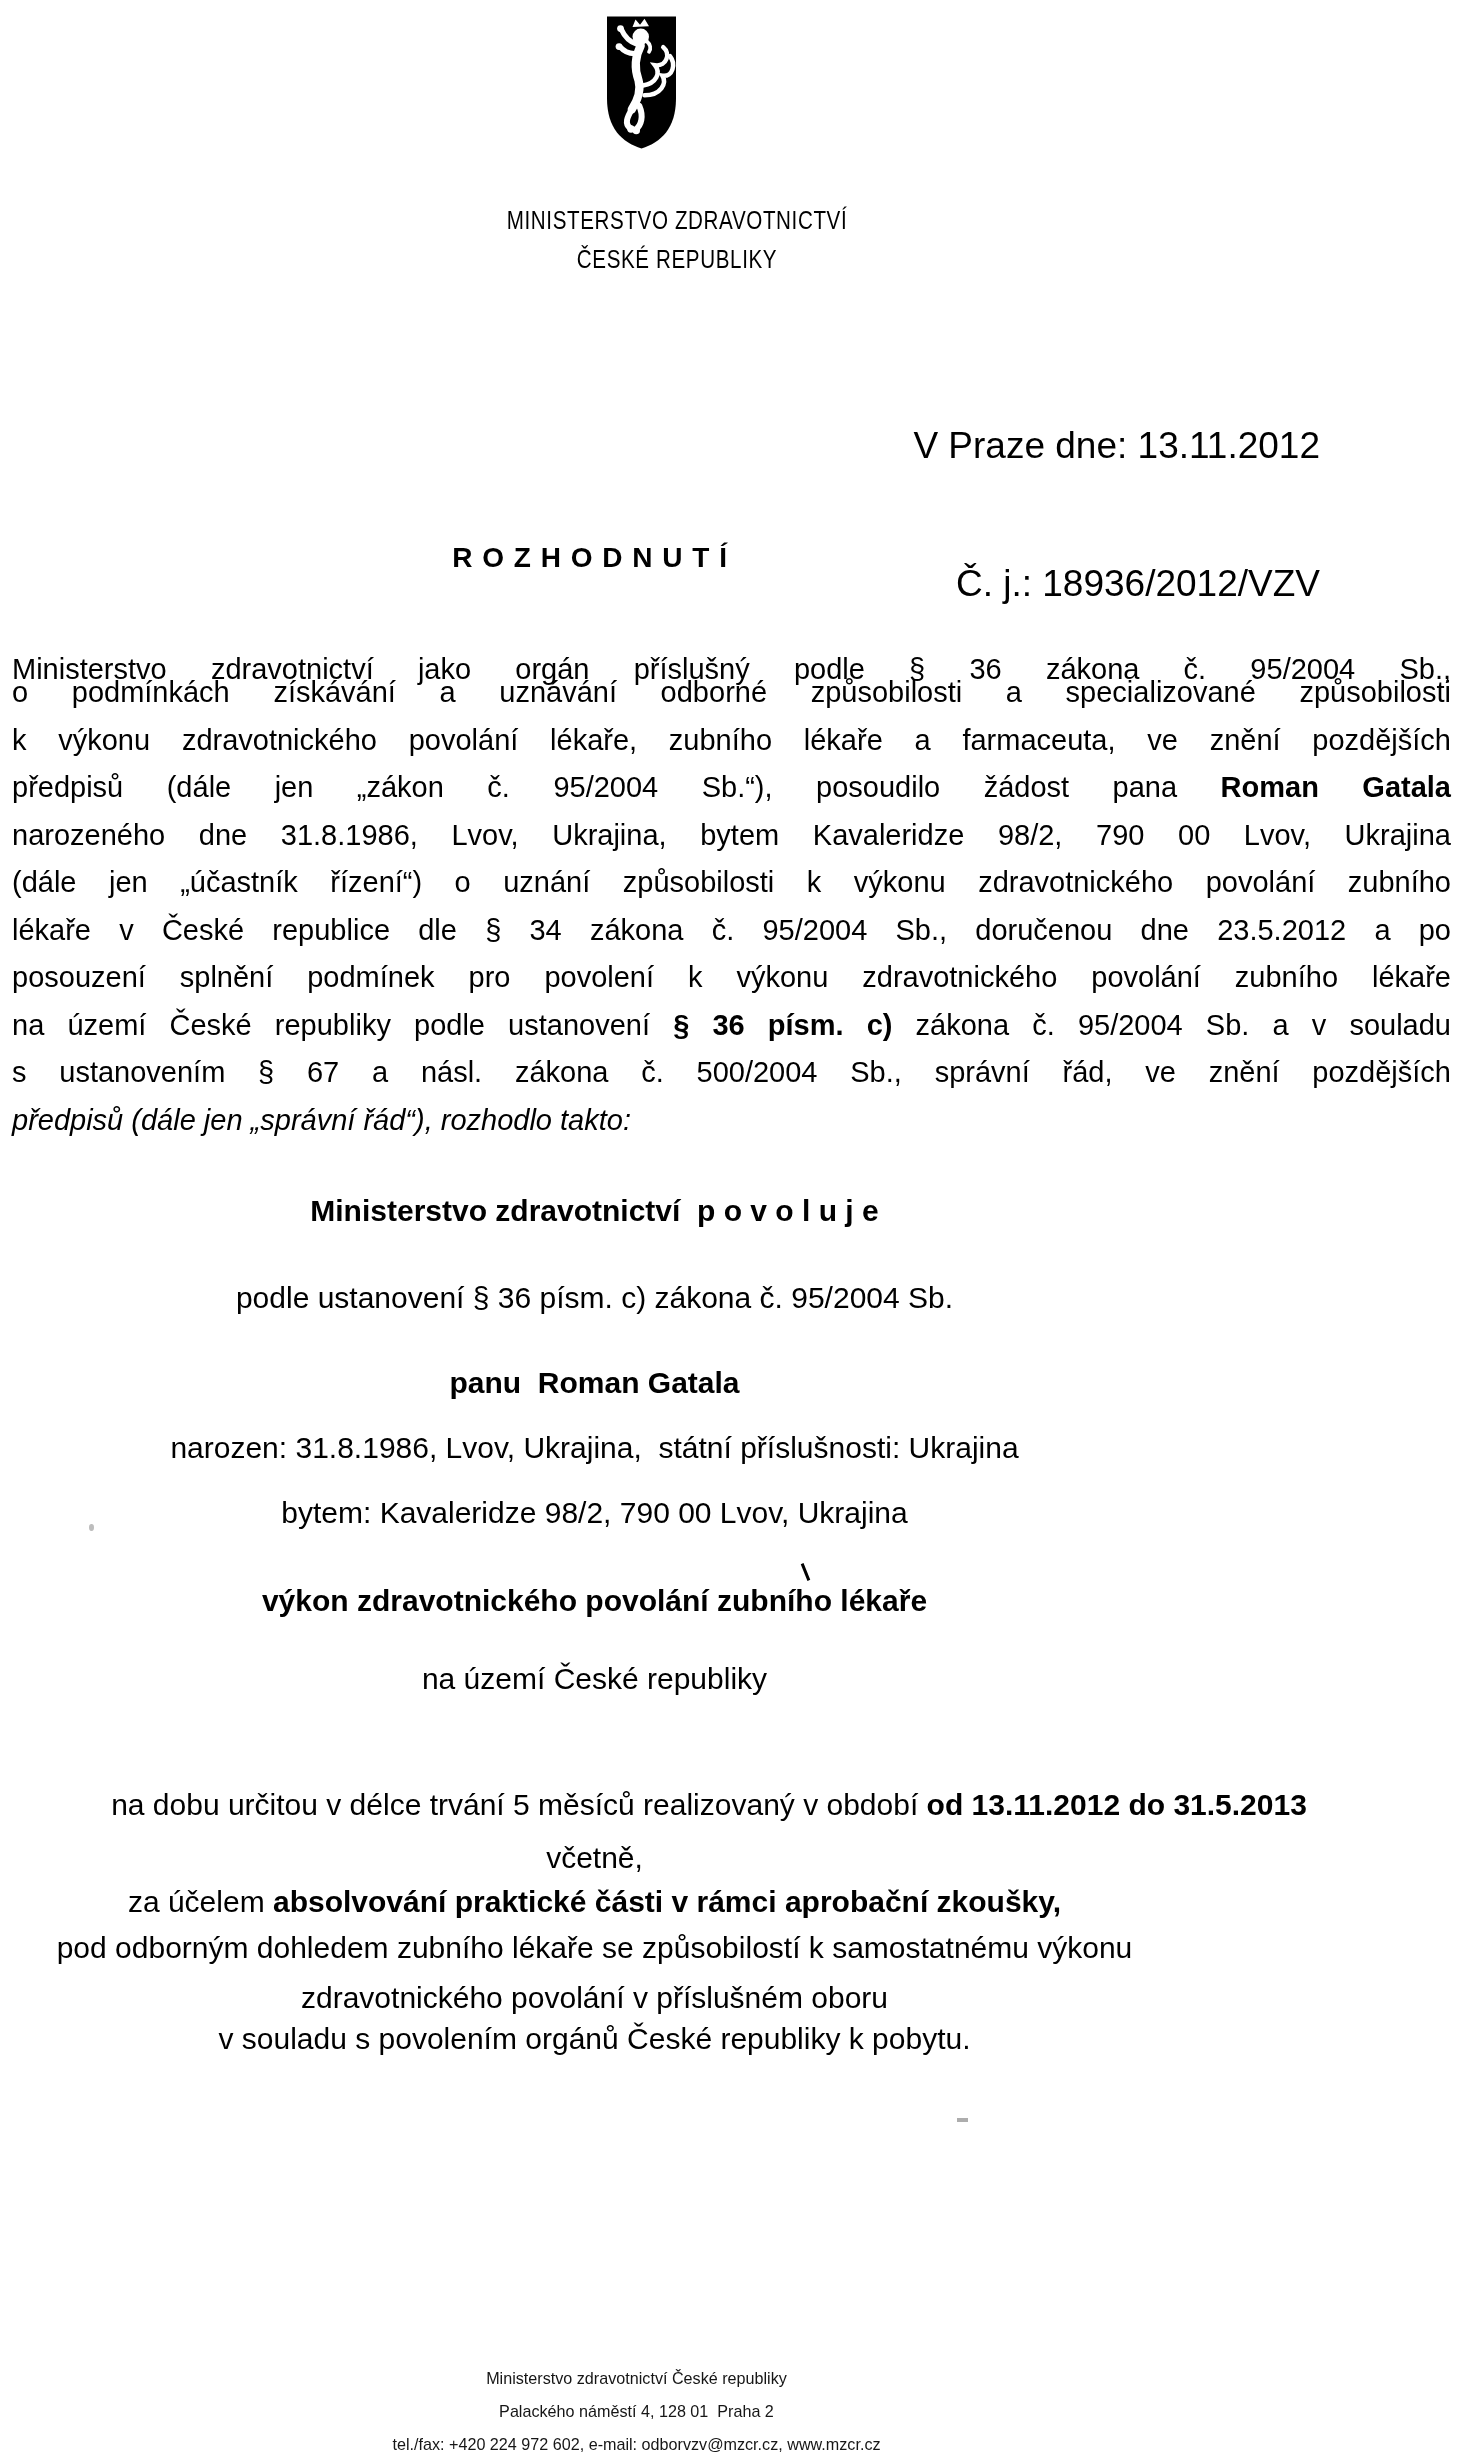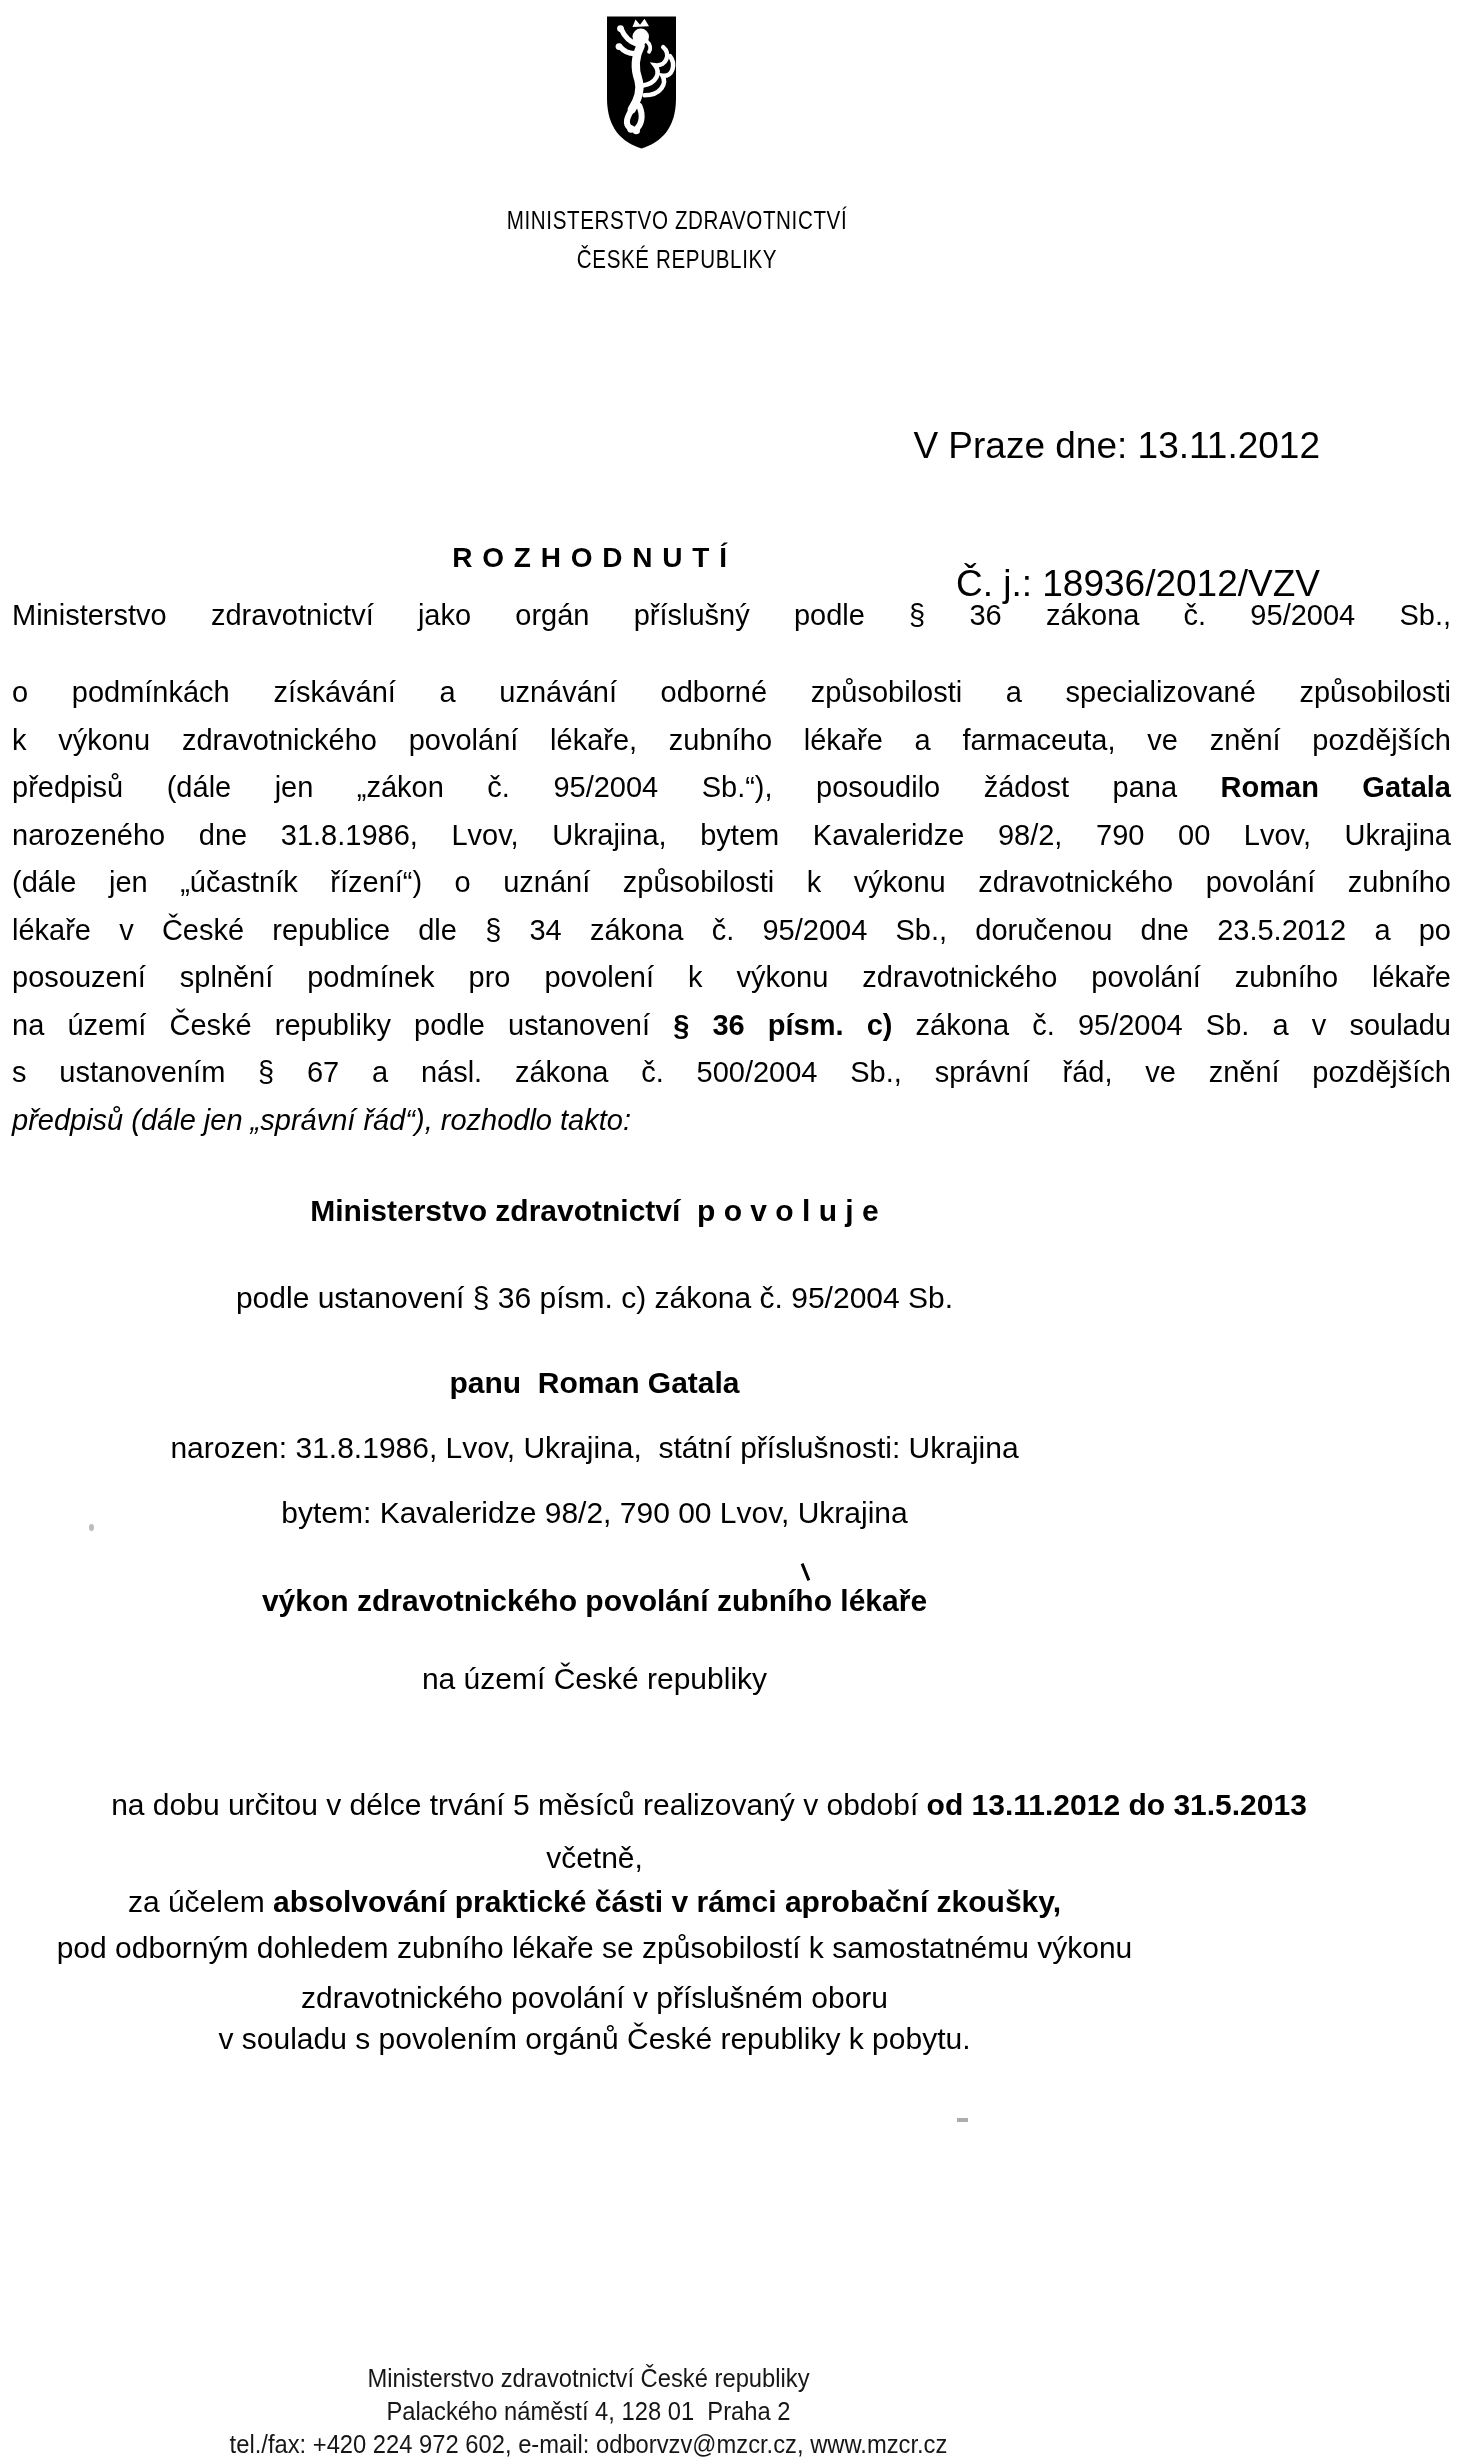--- a/index.html
+++ b/index.html
@@ -39,21 +39,21 @@
   
   .artifact-dash { position:absolute; left:957px; top:2118px; width:11.3px; height:3.8px;
                    background:#8a8a8a; opacity:.7; }
   .artifact-stroke { position:absolute; left:804px; top:1563px; width:3px; height:18px;
                      background:#000; transform:rotate(-22deg); }
   .artifact-dot { position:absolute; left:89px; top:1524px; width:4.5px; height:6.8px;
                   background:#bdbdbd; border-radius:50%; }
 
   
   .footer { position:absolute; left:0; top:2362px; width:1177px; text-align:center;
-            font-size:25px; line-height:33px; color:#161616; }
+            font-size:17px; line-height:33px; color:#161616;padding-left:48px; }
   .fline { transform:scaleX(0.95); transform-origin:50% 50%; white-space:pre-wrap; }
 </style>
 </head>
 <body>
 
 <div class="page">
 
   <div class="emblem">
     <svg viewBox="0 0 100 182">
       <path d="M4,3 H96 V112 C96,152 76,171 50,179 C24,171 4,152 4,112 Z" fill="#000"></path>
@@ -87,21 +87,21 @@
     <div class="mline">ČESKÉ REPUBLIKY</div>
   </div>
 
   <div class="dateblock">
     <div>V Praze dne: 13.11.2012</div>
     <div>Č. j.: 18936/2012/VZV</div>
   </div>
 
   <div class="title">ROZHODNUTÍ</div>
 
-  <div class="jline" style="top:592px"><span>Ministerstvo zdravotnictví jako orgán příslušný podle § 36 zákona č. 95/2004 Sb.,</span></div>
+  <div class="jline" style="top:646px"><span>Ministerstvo zdravotnictví jako orgán příslušný podle § 36 zákona č. 95/2004 Sb.,</span></div>
   <div class="jline" style="top:669px"><span>o podmínkách získávání a uznávání odborné způsobilosti a specializované způsobilosti</span></div>
   <div class="jline" style="top:717px"><span>k výkonu zdravotnického povolání lékaře, zubního lékaře a farmaceuta, ve znění pozdějších</span></div>
   <div class="jline" style="top:764px"><span>předpisů (dále jen „zákon č. 95/2004 Sb.“), posoudilo žádost pana </span><b class="bold">Roman Gatala</b></div>
   <div class="jline" style="top:812px"><span>narozeného dne 31.8.1986, Lvov, Ukrajina, bytem Kavaleridze 98/2, 790 00 Lvov, Ukrajina</span></div>
   <div class="jline" style="top:859px"><span>(dále jen „účastník řízení“) o uznání způsobilosti k výkonu zdravotnického povolání zubního</span></div>
   <div class="jline" style="top:907px"><span>lékaře v České republice dle § 34 zákona č. 95/2004 Sb., doručenou dne 23.5.2012 a po</span></div>
   <div class="jline" style="top:954px"><span>posouzení splnění podmínek pro povolení k výkonu zdravotnického povolání zubního lékaře</span></div>
   <div class="jline" style="top:1002px"><span>na území České republiky podle ustanovení </span><b class="bold">§ 36 písm. c)</b><span> zákona č. 95/2004 Sb. a v souladu</span></div>
   <div class="jline" style="top:1049px"><span>s ustanovením § 67 a násl. zákona č. 500/2004 Sb., správní řád, ve znění pozdějších</span></div>
   <div class="jline lastline" style="top:1097px"><span>předpisů (dále jen „správní řád“), rozhodlo takto:</span></div>

